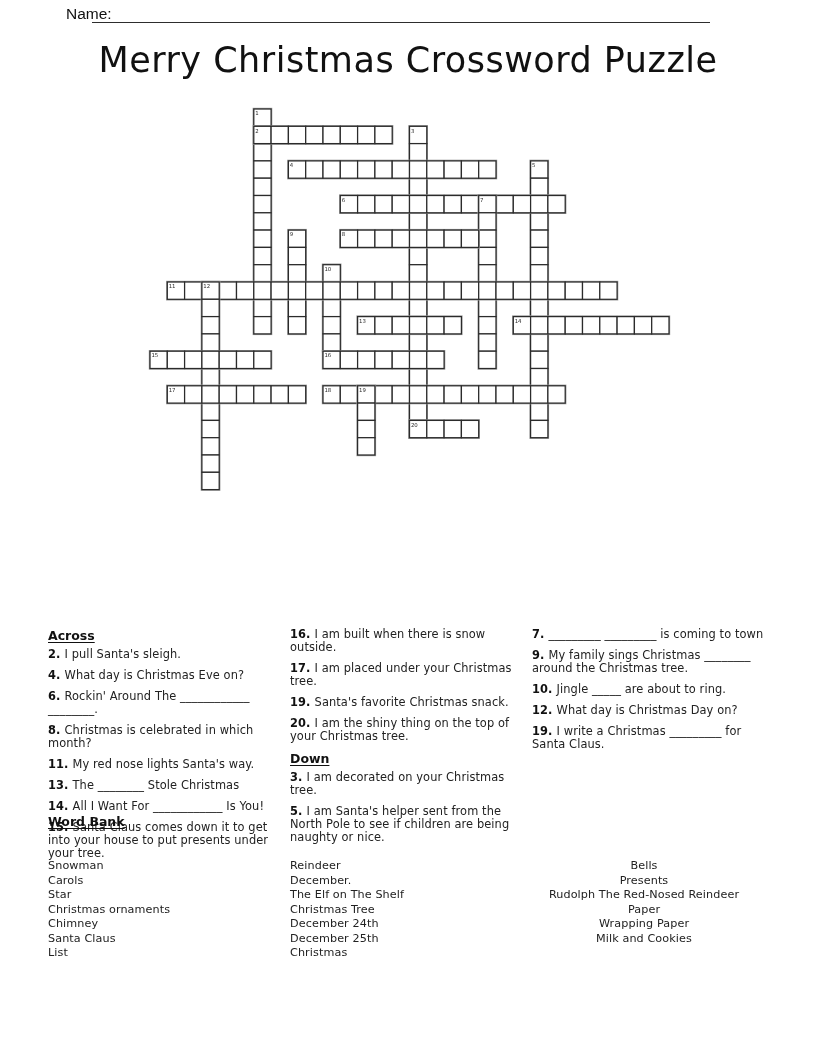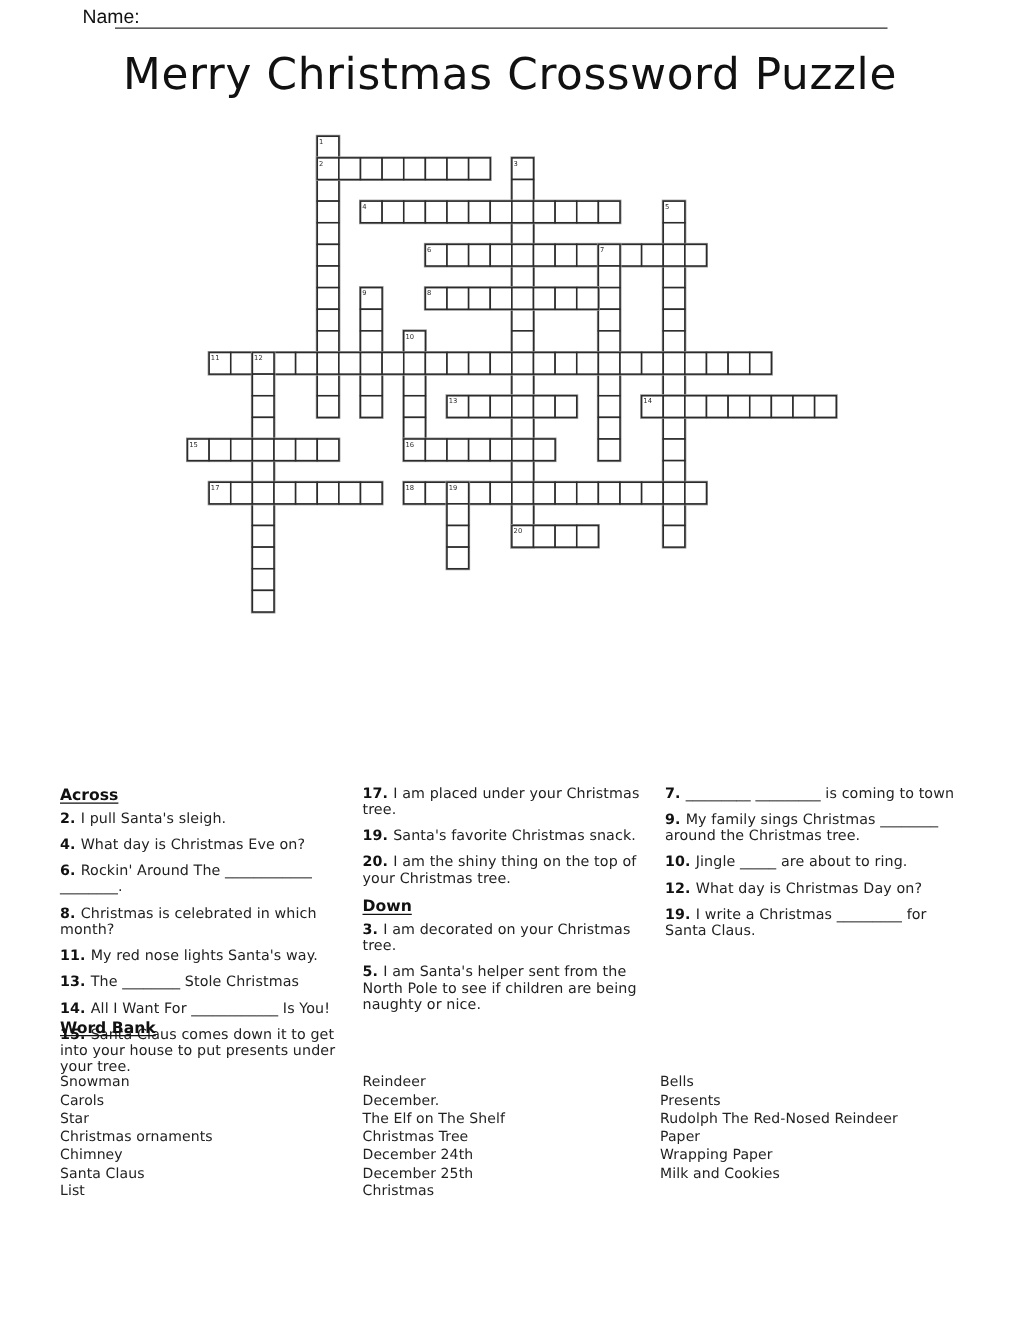--- a/index.html
+++ b/index.html
@@ -289,20 +289,21 @@
     <div class="clue"><b>2. </b><span>I pull Santa's sleigh.</span></div>
     <div class="clue"><b>4. </b><span>What day is Christmas Eve on?</span></div>
     <div class="clue"><b>6. </b><span>Rockin' Around The ____________ ________.</span></div>
     <div class="clue"><b>8. </b><span>Christmas is celebrated in which month?</span></div>
     <div class="clue"><b>11. </b><span>My red nose lights Santa's way.</span></div>
     <div class="clue"><b>13. </b><span>The ________ Stole Christmas</span></div>
     <div class="clue"><b>14. </b><span>All I Want For ____________ Is You!</span></div>
     <div class="clue"><b>15. </b><span>Santa Claus comes down it to get into your house to put presents under your tree.</span></div>
   </div>
 <div class="col" id="clue-col-1" style="left:290px;top:628px;">
+    <div class="clue"><b>16. </b><span>I am built when there is snow outside.</span></div>
     <div class="clue"><b>17. </b><span>I am placed under your Christmas tree.</span></div>
     <div class="clue"><b>19. </b><span>Santa's favorite Christmas snack.</span></div>
     <div class="clue"><b>20. </b><span>I am the shiny thing on the top of your Christmas tree.</span></div>
     <div class="sec-head">Down</div>
     <div class="clue"><b>3. </b><span>I am decorated on your Christmas tree.</span></div>
     <div class="clue"><b>5. </b><span>I am Santa's helper sent from the North Pole to see if children are being naughty or nice.</span></div>
   </div>
 <div class="col" id="clue-col-2" style="left:532px;top:628px;">
     <div class="clue"><b>7. </b><span>_________ _________ is coming to town</span></div>
     <div class="clue"><b>9. </b><span>My family sings Christmas ________ around the Christmas tree.</span></div>
@@ -323,20 +324,20 @@
   </div>
 <div class="col" id="wb-col-1" style="left:290px;top:859px;">
     <div class="wb-item">Reindeer</div>
     <div class="wb-item">December.</div>
     <div class="wb-item">The Elf on The Shelf</div>
     <div class="wb-item">Christmas Tree</div>
     <div class="wb-item">December 24th</div>
     <div class="wb-item">December 25th</div>
     <div class="wb-item">Christmas</div>
   </div>
-<div class="col" id="wb-col-2" style="left:528px;top:859px;">
+<div class="col" id="wb-col-2" style="left:528px;top:859px;text-align:center;">
     <div class="wb-item">Bells</div>
     <div class="wb-item">Presents</div>
     <div class="wb-item">Rudolph The Red-Nosed Reindeer</div>
     <div class="wb-item">Paper</div>
     <div class="wb-item">Wrapping Paper</div>
     <div class="wb-item">Milk and Cookies</div>
   </div>
 
 </body></html>

